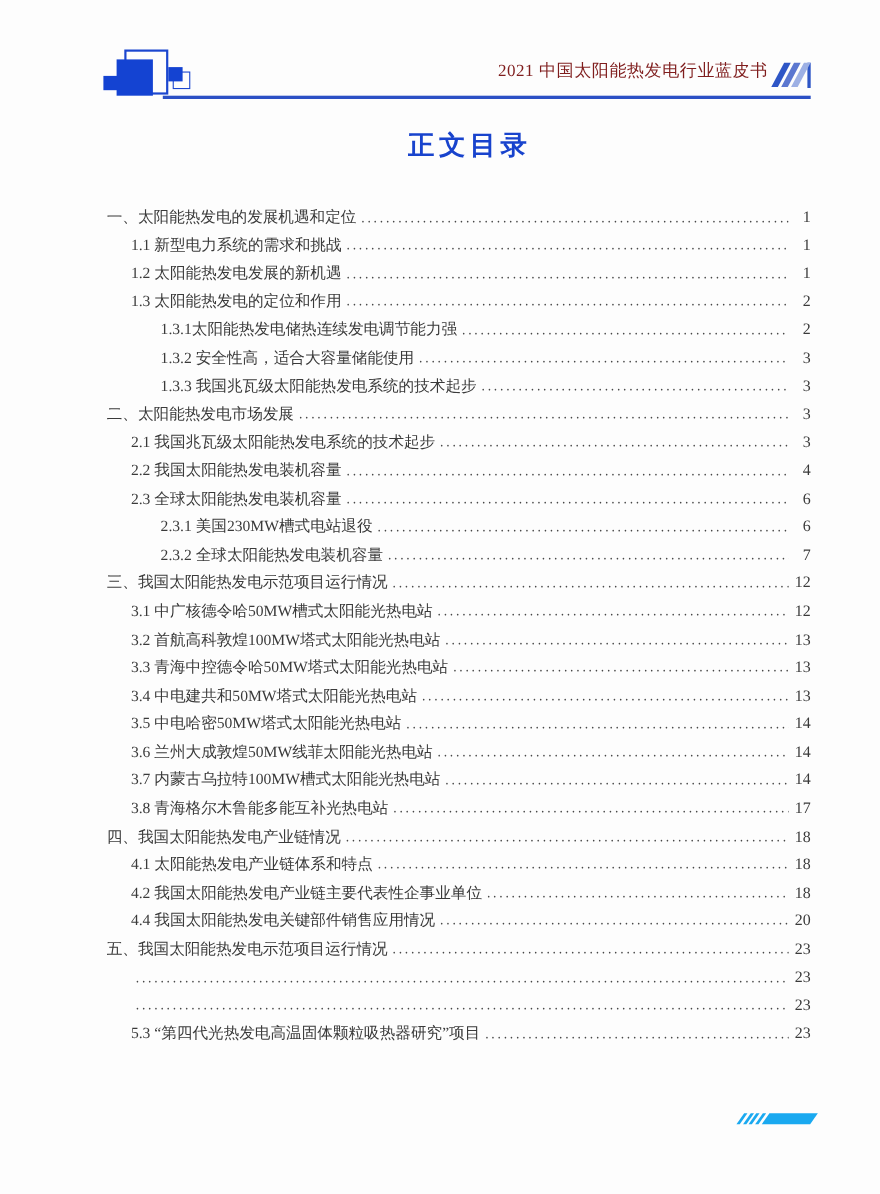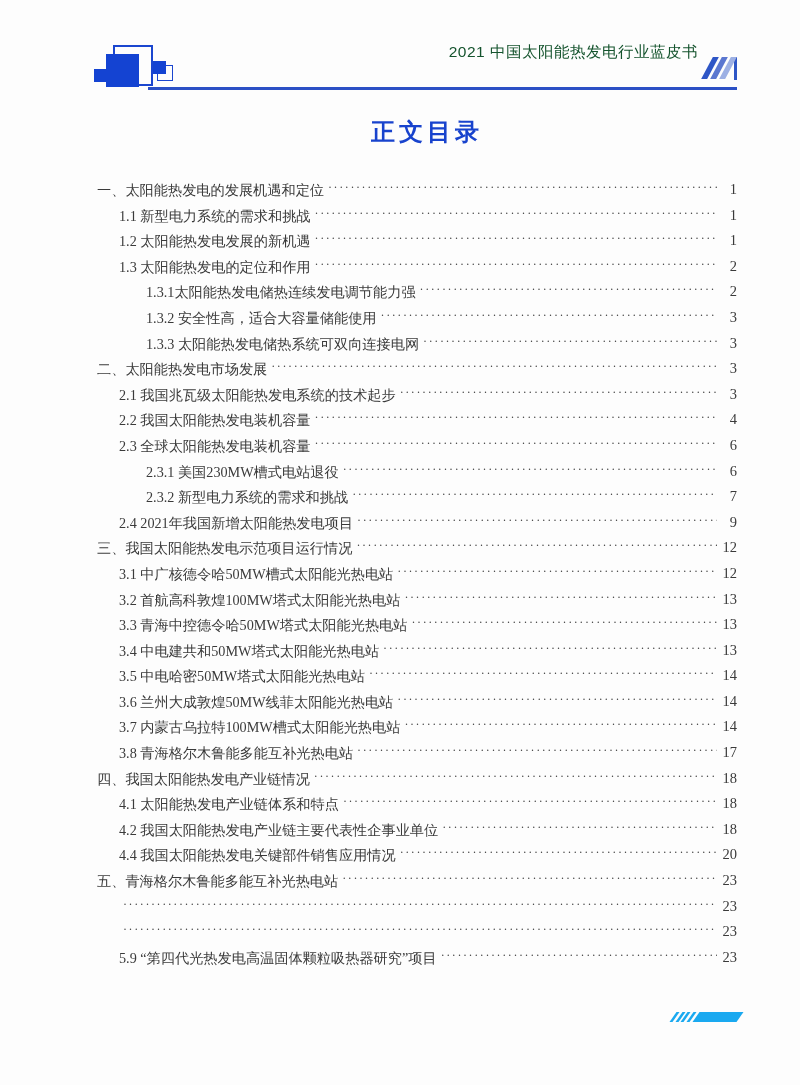--- a/index.html
+++ b/index.html
@@ -9,39 +9,39 @@
   }
   
   .logo{position:absolute;left:94px;top:42px;width:90px;height:50px;}
   .logo span{position:absolute;display:block;}
   .logo-outline{left:19px;top:3px;width:36px;height:37px;border:2px solid #1b46cf;background:#fdfdfd;}
   .logo-fill{left:12px;top:12px;width:33px;height:33px;background:#1443d2;}
   .logo-small-left{left:0;top:27px;width:13px;height:13px;background:#1443d2;}
   .logo-small-right-outline{left:63px;top:23px;width:14px;height:14px;border:1px solid #1b46cf;}
   .logo-small-right{left:59px;top:19px;width:13px;height:13px;background:#1443d2;}
   .header-title{
-    position:absolute;top:42px;right:102px;font-size:15.5px;color:#14532d;
-    font-family:Liberation Sans, sans-serif;letter-spacing:0.5px;
+    position:absolute;top:54px;right:102px;font-size:15.5px;color:#7f1d1d;
+    font-family:Liberation Serif, serif;letter-spacing:0.5px;
   }
   .slashes{position:absolute;top:56px;left:707px;height:24px;display:flex;align-items:center;}
   .slash{display:inline-block;width:6px;height:22px;transform:skewX(-28deg);margin-right:3px;}
   .slash.s1{background:#2e56c6;}
   .slash.s2{background:#5b77d0;}
   .slash.s3{background:#9db0e4;}
   .slash-vbar{display:inline-block;width:3px;height:23px;background:#2e56c6;}
   .header-rule{position:absolute;left:148px;top:87px;width:589px;height:3px;background:#2b50c5;}
   
   .page-title{
     position:absolute;top:116px;left:0;width:100%;text-align:center;
     font-family:"Liberation Sans", sans-serif;font-weight:700;font-size:24px;
     color:#1843cd;letter-spacing:4px;padding-left:27px;
   }
   
   .toc{position:absolute;left:97px;top:181px;width:640px;}
-  .toc-row{display:flex;align-items:flex-start;height:25.6px;font-size:14.2px;}
+  .toc-row{display:flex;align-items:flex-end;height:25.6px;font-size:14.2px;}
   .toc-row.lvl2{padding-left:22px;}
   .toc-row.lvl3{padding-left:49px;}
   .toc-label{white-space:nowrap;}
   .toc-leader{
     flex:1;overflow:hidden;white-space:nowrap;margin:0 3px 0 4px;
     color:#474747;letter-spacing:1.6px;font-size:12px;line-height:1;
   }
   .toc-leader::after{content:"········································································································································································";}
   .toc-page{text-align:right;min-width:17px;font-size:14.5px;}
   
@@ -95,21 +95,21 @@
       <span class="toc-label">1.3.1太阳能热发电储热连续发电调节能力强</span>
       <span class="toc-leader"></span>
       <span class="toc-page">2</span>
     </div>
   <div class="toc-row lvl3">
       <span class="toc-label">1.3.2 安全性高，适合大容量储能使用</span>
       <span class="toc-leader"></span>
       <span class="toc-page">3</span>
     </div>
   <div class="toc-row lvl3">
-      <span class="toc-label">1.3.3 太阳能热发电储热系统可双向连接电网</span>
+      <span class="toc-label">1.3.3 我国兆瓦级太阳能热发电系统的技术起步</span>
       <span class="toc-leader"></span>
       <span class="toc-page">3</span>
     </div>
   <div class="toc-row lvl1">
       <span class="toc-label">二、太阳能热发电市场发展</span>
       <span class="toc-leader"></span>
       <span class="toc-page">3</span>
     </div>
   <div class="toc-row lvl2">
       <span class="toc-label">2.1 我国兆瓦级太阳能热发电系统的技术起步</span>
@@ -125,29 +125,24 @@
       <span class="toc-label">2.3 全球太阳能热发电装机容量</span>
       <span class="toc-leader"></span>
       <span class="toc-page">6</span>
     </div>
   <div class="toc-row lvl3">
       <span class="toc-label">2.3.1 美国230MW槽式电站退役</span>
       <span class="toc-leader"></span>
       <span class="toc-page">6</span>
     </div>
   <div class="toc-row lvl3">
-      <span class="toc-label">2.3.2 新型电力系统的需求和挑战</span>
+      <span class="toc-label">2.3.2 全球太阳能热发电装机容量</span>
       <span class="toc-leader"></span>
       <span class="toc-page">7</span>
     </div>
-  <div class="toc-row lvl2">
-      <span class="toc-label">2.4  2021年我国新增太阳能热发电项目</span>
-      <span class="toc-leader"></span>
-      <span class="toc-page">9</span>
-    </div>
   <div class="toc-row lvl1">
       <span class="toc-label">三、我国太阳能热发电示范项目运行情况</span>
       <span class="toc-leader"></span>
       <span class="toc-page">12</span>
     </div>
   <div class="toc-row lvl2">
       <span class="toc-label">3.1 中广核德令哈50MW槽式太阳能光热电站</span>
       <span class="toc-leader"></span>
       <span class="toc-page">12</span>
     </div>
@@ -200,34 +195,34 @@
       <span class="toc-label">4.2 我国太阳能热发电产业链主要代表性企事业单位</span>
       <span class="toc-leader"></span>
       <span class="toc-page">18</span>
     </div>
   <div class="toc-row lvl2">
       <span class="toc-label">4.4 我国太阳能热发电关键部件销售应用情况</span>
       <span class="toc-leader"></span>
       <span class="toc-page">20</span>
     </div>
   <div class="toc-row lvl1">
-      <span class="toc-label">五、青海格尔木鲁能多能互补光热电站</span>
-      <span class="toc-leader"></span>
-      <span class="toc-page">23</span>
-    </div>
-  <div class="toc-row lvl2">
-      <span class="toc-leader"></span>
-      <span class="toc-page">23</span>
-    </div>
-  <div class="toc-row lvl2">
-      <span class="toc-leader"></span>
-      <span class="toc-page">23</span>
-    </div>
-  <div class="toc-row lvl2">
-      <span class="toc-label">5.9 “第四代光热发电高温固体颗粒吸热器研究”项目</span>
+      <span class="toc-label">五、我国太阳能热发电示范项目运行情况</span>
+      <span class="toc-leader"></span>
+      <span class="toc-page">23</span>
+    </div>
+  <div class="toc-row lvl2">
+      <span class="toc-leader"></span>
+      <span class="toc-page">23</span>
+    </div>
+  <div class="toc-row lvl2">
+      <span class="toc-leader"></span>
+      <span class="toc-page">23</span>
+    </div>
+  <div class="toc-row lvl2">
+      <span class="toc-label">5.3 “第四代光热发电高温固体颗粒吸热器研究”项目</span>
       <span class="toc-leader"></span>
       <span class="toc-page">23</span>
     </div>
 </div>
 
 <div class="footer-ribbon">
   <span class="f-stripe"></span>
   <span class="f-stripe"></span>
   <span class="f-stripe"></span>
   <span class="f-stripe"></span>

